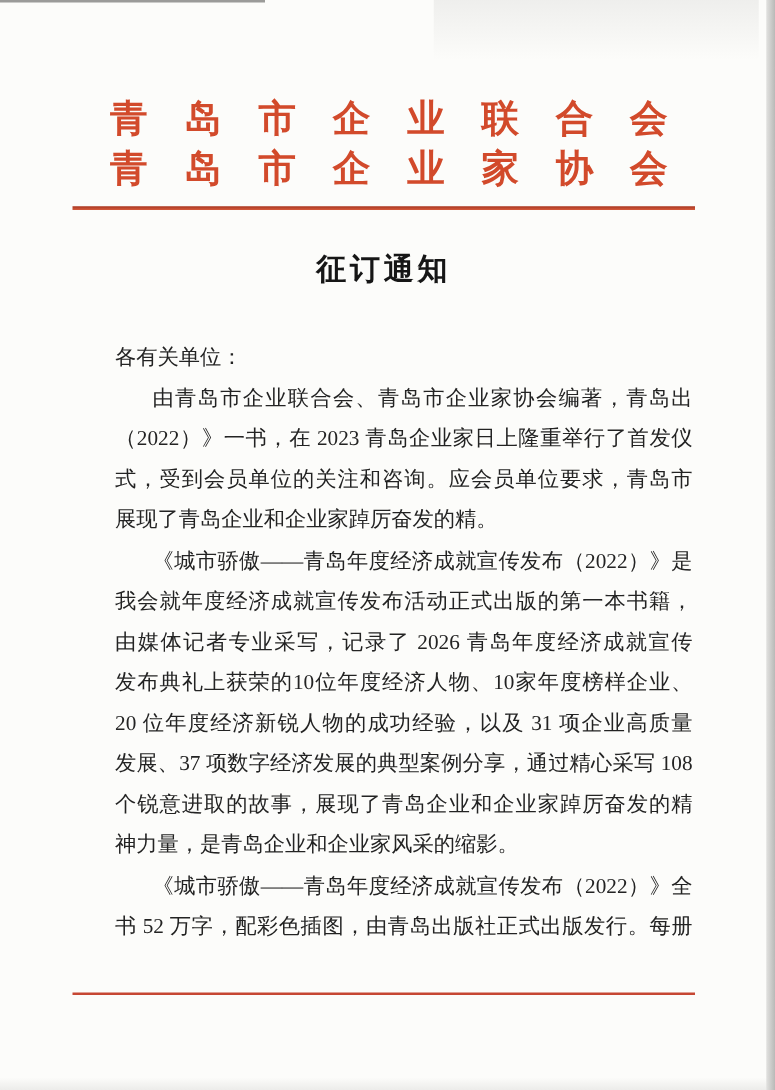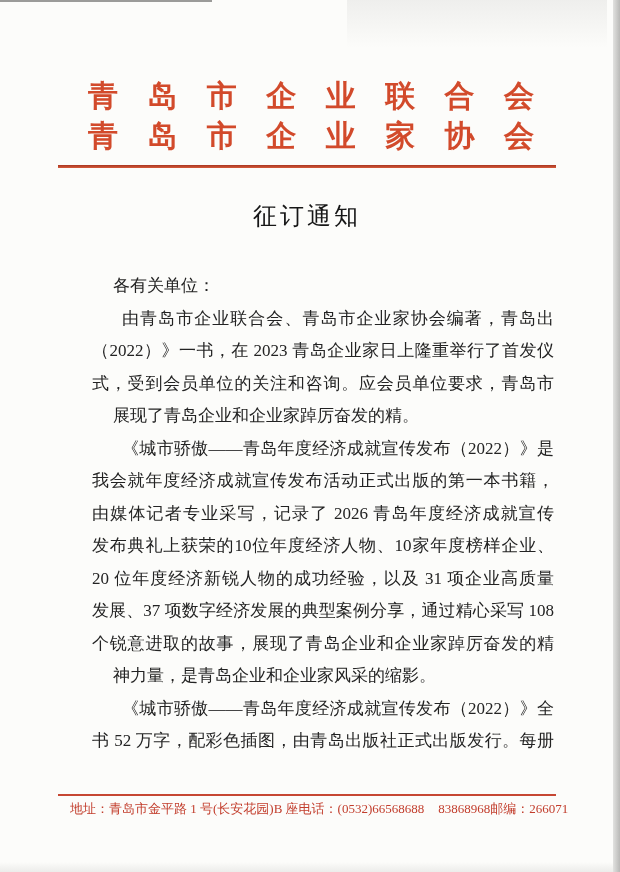--- a/index.html
+++ b/index.html
@@ -39,35 +39,35 @@
     font-family:"Liberation Serif","DejaVu Serif",serif;
   }
   .head-rule{
     position:absolute;left:58px;top:165px;width:498px;height:3px;
     background:linear-gradient(to bottom,#a83620,#d65b3c);
   }
 
   
   .doc-title{
     position:absolute;left:58px;top:199px;width:498px;
-    text-align:center;font-size:24px;font-weight:normal;color:#161616;
+    text-align:center;font-size:24px;font-weight:bold;color:#161616;
     letter-spacing:3px;line-height:34px;
   }
 
   
   .body-block{
     position:absolute;left:92px;top:270px;width:462px;
     font-size:17px;color:#232323;
   }
   .bline{
     height:32.5px;line-height:32.5px;white-space:nowrap;
     text-align:justify;text-align-last:justify;white-space:normal;
     overflow:hidden;
   }
-  .bline.short{text-align:center;text-align-last:left;margin-left:21px;}
+  .bline.short{text-align:center;text-align-last:left;}
   .bline.indent{padding-left:30px;}
 
   
   .footer-rule{
     position:absolute;left:58px;top:794px;width:498px;height:2px;
     background:#c64733;
   }
   .footer{
     position:absolute;left:70px;top:800px;width:486px;
     display:flex;justify-content:space-between;align-items:baseline;
@@ -102,26 +102,19 @@
     <div class="bline">20 位年度经济新锐人物的成功经验，以及 31 项企业高质量</div>
     <div class="bline">发展、37 项数字经济发展的典型案例分享，通过精心采写 108</div>
     <div class="bline">个锐意进取的故事，展现了青岛企业和企业家踔厉奋发的精</div>
     <div class="bline short">神力量，是青岛企业和企业家风采的缩影。</div>
     <div class="bline indent">《城市骄傲——青岛年度经济成就宣传发布（2022）》全</div>
     <div class="bline">书 52 万字，配彩色插图，由青岛出版社正式出版发行。每册</div>
   </div>
 
   <div class="footer-rule"></div>
 
-  <div class="footer">
-    <span>地址：青岛市金平路 1 号(长安花园)B 座</span>
-    <span>
-      <span>电话：</span><span>(0532)66568688</span><span class="phone2">83868968</span>
-    </span>
-    <span>邮编：266071</span>
-  </div>
 
   <div class="edge-top"></div>
   <div class="shade-topright"></div>
   <div class="shade-bottom"></div>
 </div>
 
 <div class="edge-right"></div>
 
 </body></html>

